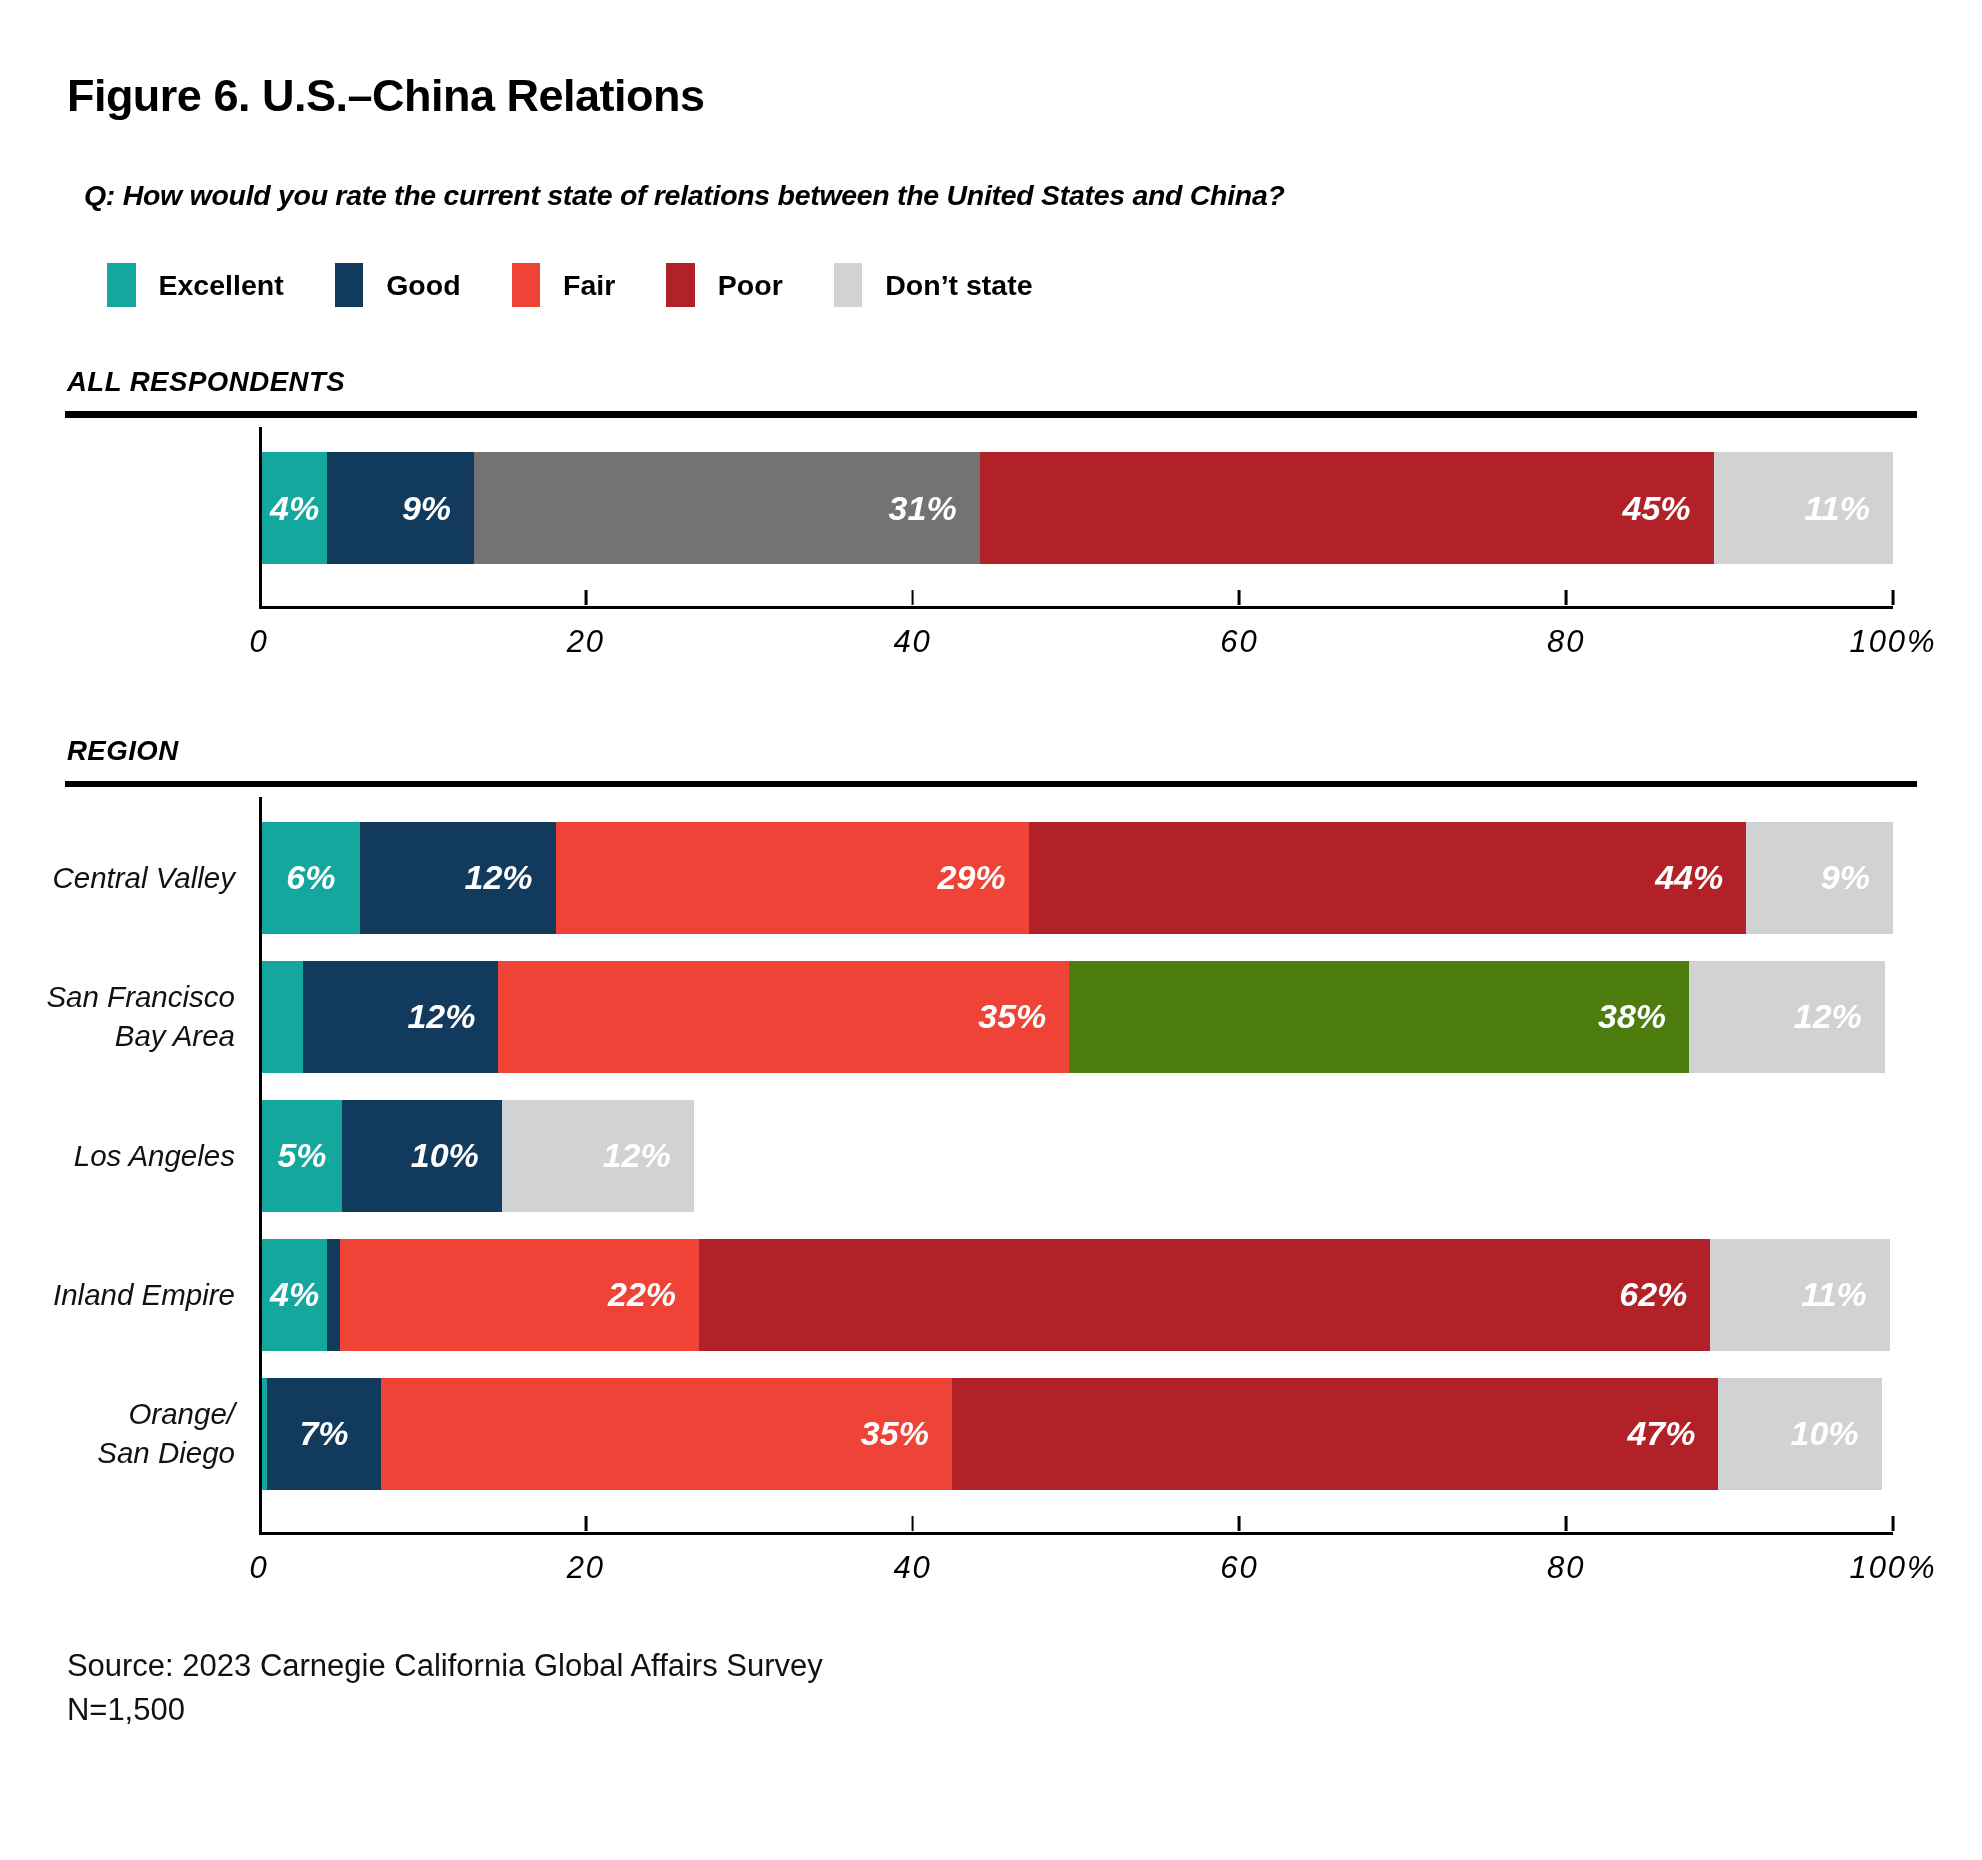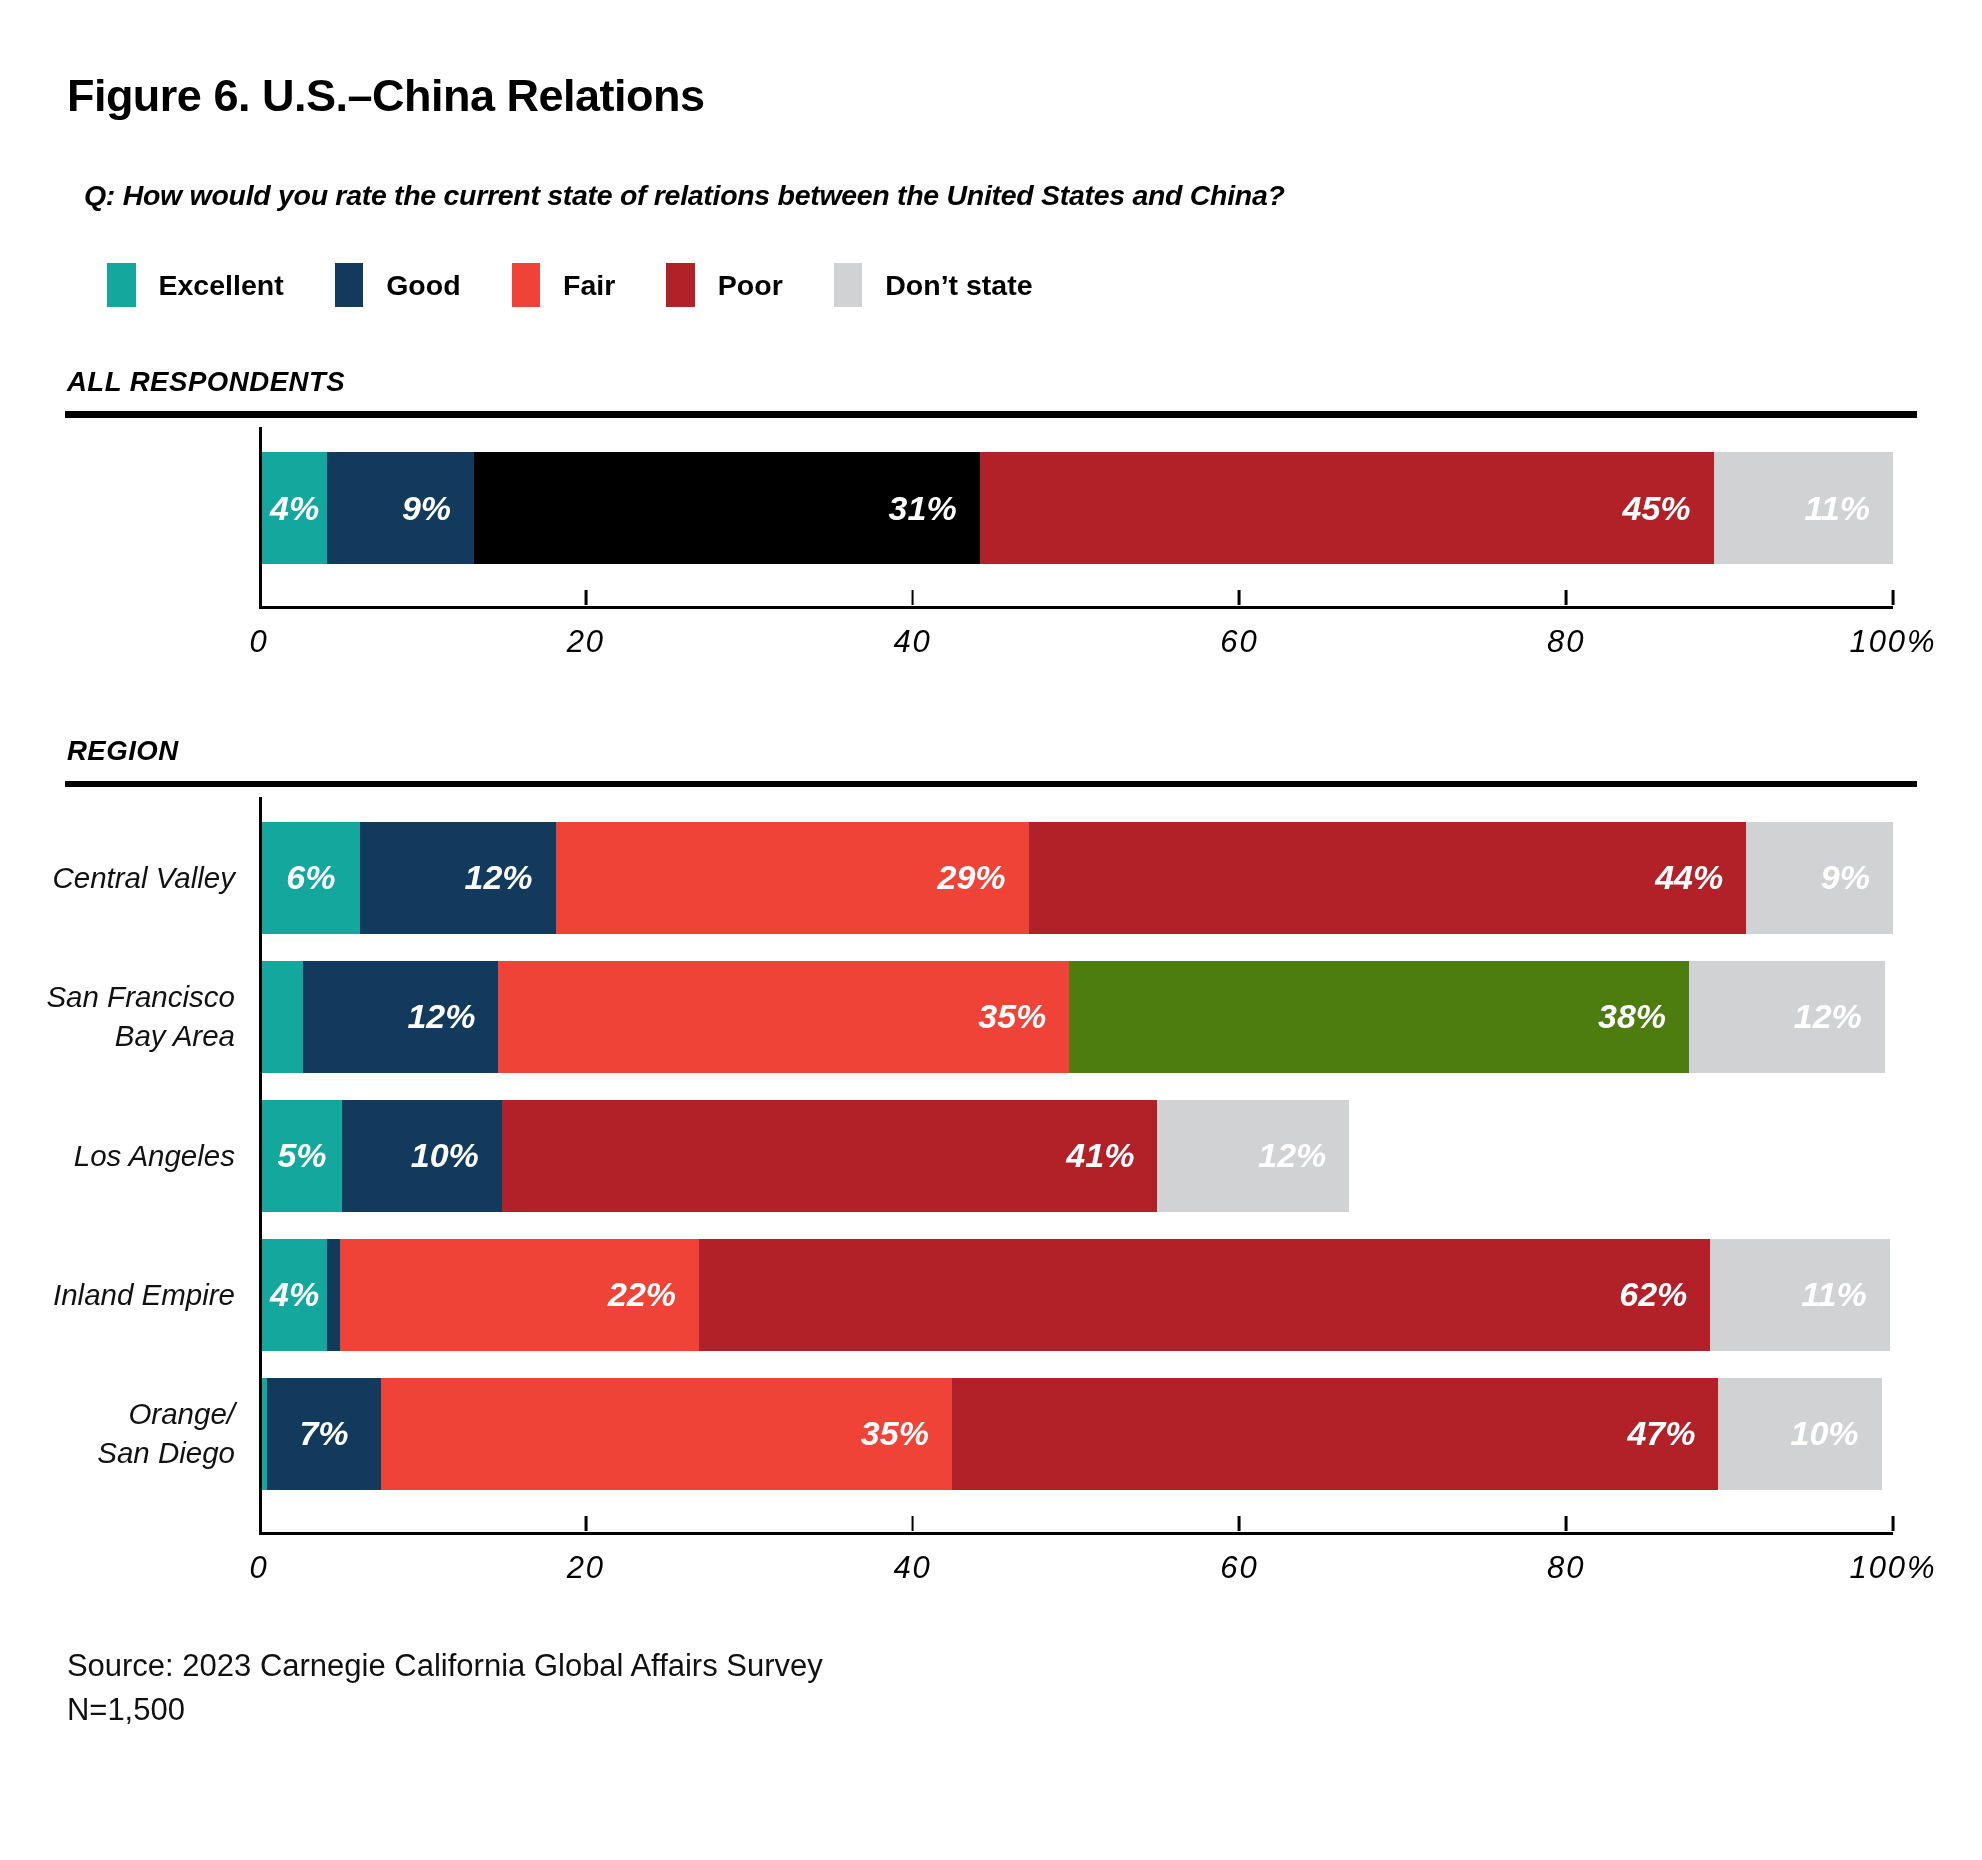--- a/index.html
+++ b/index.html
@@ -74,21 +74,21 @@
     <div class="plot">
         <div class="plot-body">
           <div class="bar-row">
             <div class="bar">
               <div class="seg center" style="width: 4%; background: rgb(20, 167, 157);">
                 <span class="seg-label">4%</span>
               </div>
               <div class="seg" style="width: 9%; background: rgb(17, 58, 92);">
                 <span class="seg-label">9%</span>
               </div>
-              <div class="seg" style="width: 31%; background: #000000;">
+              <div class="seg" style="width: 31%; background: #737373;">
                 <span class="seg-label">31%</span>
               </div>
               <div class="seg" style="width: 45%; background: rgb(178, 33, 40);">
                 <span class="seg-label">45%</span>
               </div>
               <div class="seg" style="width: 11%; background: rgb(209, 210, 212);">
                 <span class="seg-label">11%</span>
               </div>
             </div>
           </div>
@@ -155,23 +155,20 @@
           </div>
           <div class="bar-row">
             <div class="row-label">Los Angeles</div>
             <div class="bar">
               <div class="seg center" style="width: 4.90196%; background: rgb(20, 167, 157);">
                 <span class="seg-label">5%</span>
               </div>
               <div class="seg" style="width: 9.80392%; background: rgb(17, 58, 92);">
                 <span class="seg-label">10%</span>
               </div>
-              <div class="seg" style="width: 40.1961%; background: rgb(178, 33, 40);">
-                <span class="seg-label">41%</span>
-              </div>
               <div class="seg" style="width: 11.7647%; background: rgb(209, 210, 212);">
                 <span class="seg-label">12%</span>
               </div>
             </div>
           </div>
           <div class="bar-row">
             <div class="row-label">Inland Empire</div>
             <div class="bar">
               <div class="seg center" style="width: 4%; background: rgb(20, 167, 157);">
                 <span class="seg-label">4%</span>

